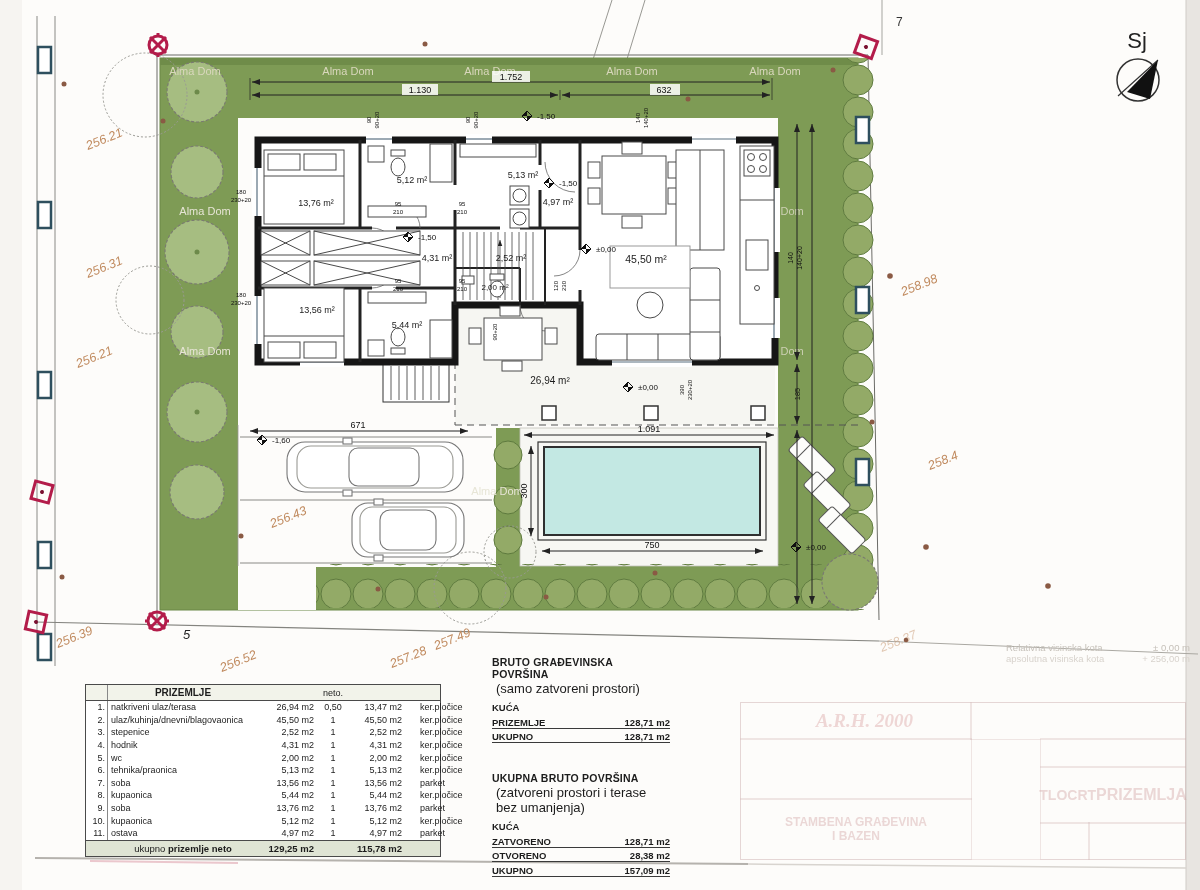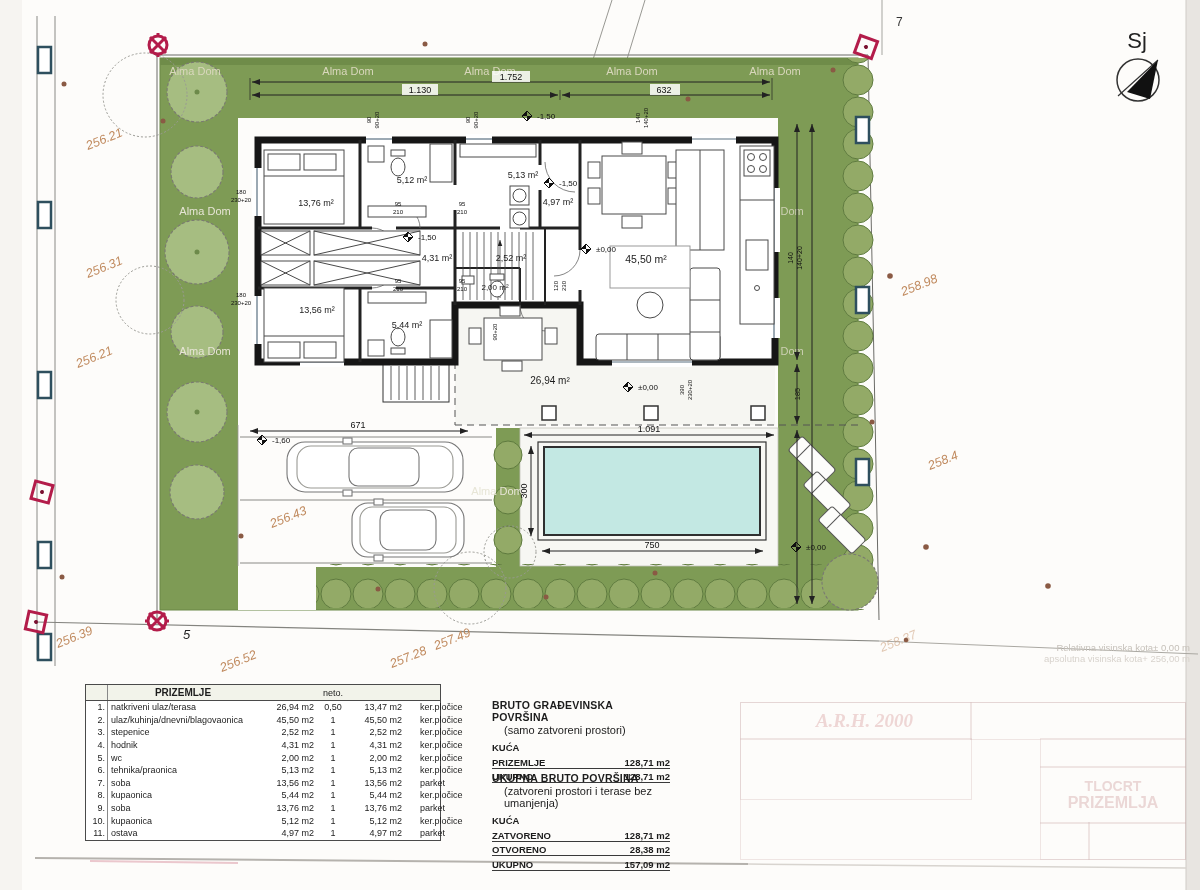--- a/index.html
+++ b/index.html
@@ -16,33 +16,33 @@
   .c-num{text-align:right;padding-right:2px;border-right:1px solid #888;height:100%;display:flex;align-items:center;justify-content:flex-end;}
   .c-name{padding-left:3px;}
   .c-a,.c-r{text-align:right;padding-right:4px;}
   .c-k{text-align:center;}
   .c-f{padding-left:6px;margin-left:8px;}
   .t-total{background:#dfe4d4;border-top:1.2px solid #4a4a4a;height:15px;font-size:9.5px;}
   .t-total .c-a,.t-total .c-r{font-weight:bold;}
   
   .gross{width:178px;font-size:9.5px;color:#1c1c1c;}
   .gross .g-title{font-weight:bold;font-size:10.5px;letter-spacing:.2px;}
-  .gross .g-sub{font-size:11px;margin:1px 0 6px 12px;}
+  .gross .g-sub{font-size:13px;margin:1px 0 6px 4px;}
   .gross .g-group{font-weight:bold;margin-bottom:1px;}
   .g-row{display:flex;justify-content:space-between;border-bottom:1px solid #3a3a3a;
          font-weight:bold;height:13.5px;align-items:flex-end;}
   
   #titleblock{left:740px;top:702px;width:446px;height:158px;opacity:.65;}
   .tb-box{position:absolute;border:1px solid rgba(195,158,158,.38);}
   .tb-text{color:rgba(198,140,140,.5);text-align:center;}
   #tb-logo{font-family:"Liberation Serif",serif;font-style:italic;font-weight:bold;
            font-size:19px;color:rgba(205,125,125,.45);margin-left:17px;}
   
   #legend{left:1006px;top:642px;width:184px;font-size:9.5px;}
-  .lg-row{display:flex;justify-content:flex-end;}
+  .lg-row{display:flex;justify-content:space-between;}
 </style>
 </head>
 <body>
 
 <div id="sheet">
 
 <svg class="abs" style="left:0;top:0" width="1200" height="890" viewBox="0 0 1200 890">
   <defs>
     <marker id="arE" markerWidth="9" markerHeight="8" refX="8" refY="3" orient="auto">
           <path d="M0,0L8,3L0,6Z" fill="#222"></path>
@@ -650,23 +650,33 @@
         <div class="c-f">ker.pločice</div>
   </div>
   <div class="t-grid t-row">
     <div class="c-num">11.</div>
         <div class="c-name">ostava</div>
     <div class="c-a">4,97 m2</div>
         <div class="c-k">1</div>
     <div class="c-r">4,97 m2</div>
         <div class="c-f">parket</div>
   </div>
+  <div class="t-grid t-total">
+    <div></div>
+    <div style="text-align:center">
+      <span>ukupno</span>&nbsp;<b>prizemlje neto</b>
+    </div>
+    <div class="c-a">129,25 m2</div>
+    <div></div>
+    <div class="c-r">115,78 m2</div>
+    <div></div>
+  </div>
 </div>
 
-<div class="abs gross" style="left:492px;top:699px">
+<div class="abs gross" style="left:492px;top:656px">
   <div class="g-title">BRUTO GRAĐEVINSKA POVRŠINA</div>
   <div class="g-sub">(samo zatvoreni prostori)</div>
   <div class="g-group">KUĆA</div>
   <div class="g-row">
     <span>PRIZEMLJE</span>
         <span>128,71 m2</span>
   </div>
   <div class="g-row">
     <span>UKUPNO</span>
         <span>128,71 m2</span>
@@ -702,22 +712,26 @@
   </div>
 </div>
 
 <div id="titleblock" class="abs">
   <div class="tb-box" style="left:0;top:0;width:444px;height:156px;"></div>
   <div class="tb-box" style="left:0;top:0;width:230px;height:36px;display:flex;align-items:center;justify-content:center;">
     <span id="tb-logo">A.R.H. 2000</span>
   </div>
   <div class="tb-box" style="left:230px;top:0;width:214px;height:36px;"></div>
   <div class="tb-box" style="left:0;top:36px;width:230px;height:60px;"></div>
+  <div class="tb-box" style="left:0;top:96px;width:230px;height:60px;display:flex;flex-direction:column;align-items:center;justify-content:center;">
+    <span class="tb-text" style="font-size:12px;font-weight:bold">STAMBENA GRAĐEVINA</span>
+    <span class="tb-text" style="font-size:12px;font-weight:bold">I BAZEN</span>
+  </div>
   <div class="tb-box" style="left:300px;top:36px;width:144px;height:28px;"></div>
-  <div class="tb-box" style="left:300px;top:64px;width:144px;height:56px;display:flex;flex-direction:column;align-items:center;justify-content:center;">
+  <div class="tb-box" style="left:300px;top:64px;width:144px;height:56px;display:flex;align-items:center;justify-content:center;">
     <span class="tb-text" style="font-size:14px;font-weight:bold">TLOCRT</span>
     <span class="tb-text" style="font-size:16px;font-weight:bold">PRIZEMLJA</span>
   </div>
   <div class="tb-box" style="left:300px;top:120px;width:144px;height:36px;"></div>
   <div class="tb-box" style="left:348px;top:120px;width:0;height:36px;"></div>
 </div>
 
 </div>
 
 </body></html>

